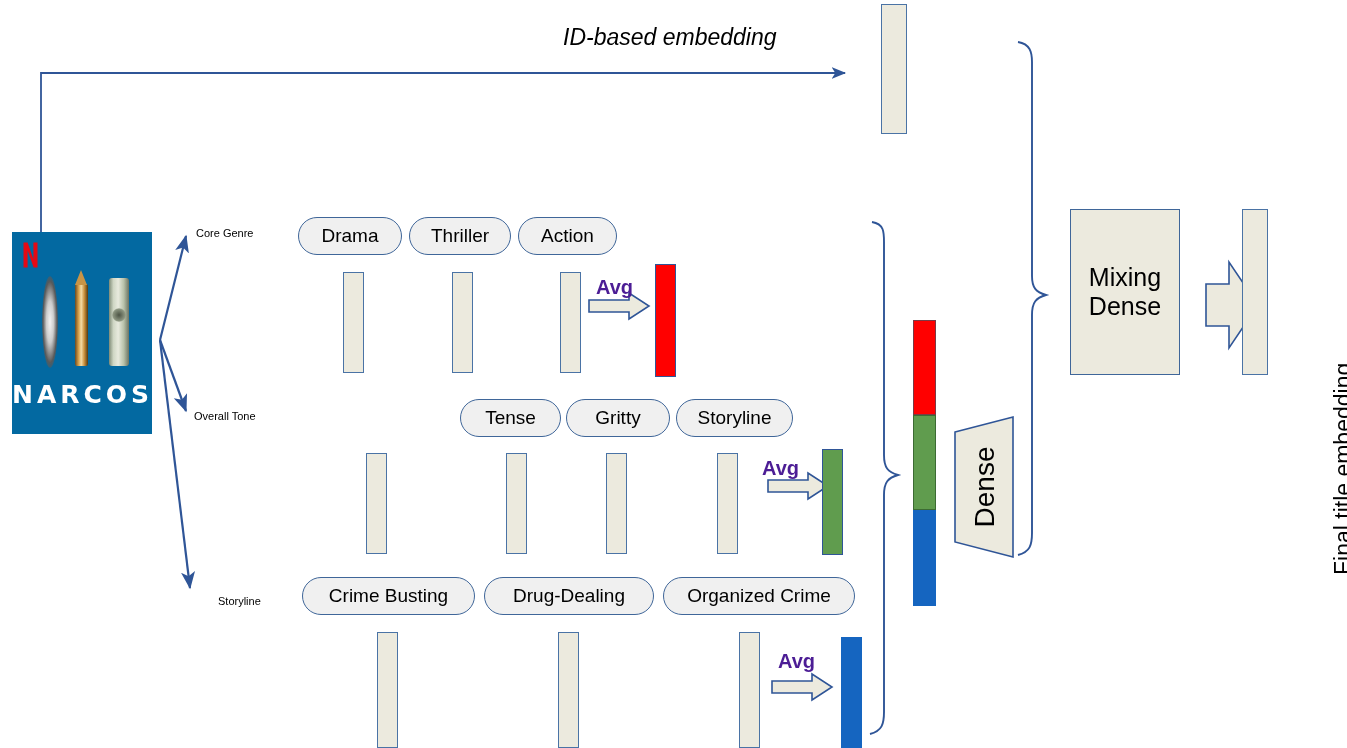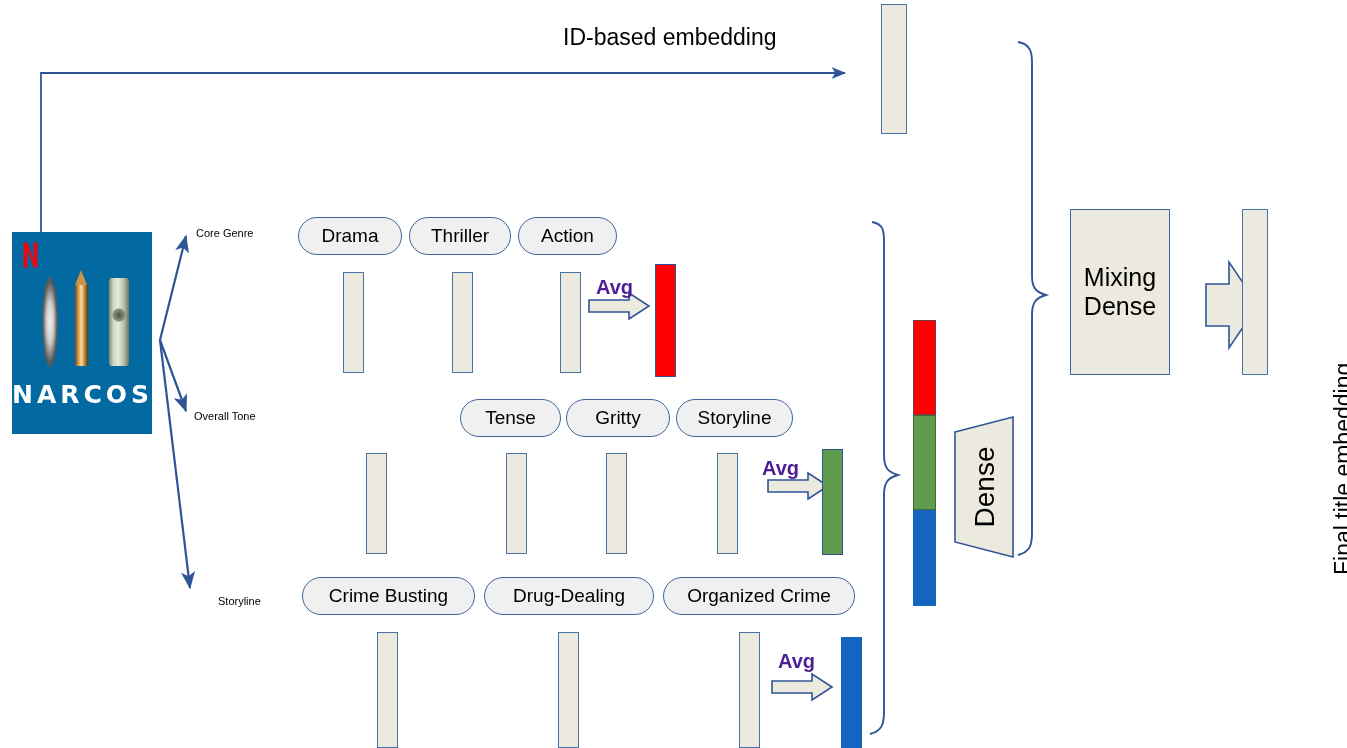--- a/index.html
+++ b/index.html
@@ -192,20 +192,21 @@
     white-space: nowrap;
     color: #000;
     transform-origin: 0 0;
   }
 
   .flat-label {
     position: absolute;
     font-size: 23px;
     white-space: nowrap;
     color: #000;
+    font-style: italic;
   }
 </style>
 </head>
 <body>
 
 <div id="stage">
 
   <svg id="wires" viewBox="0 0 1347 748">
     <defs>
       <marker id="arrowFilled" markerWidth="9" markerHeight="9" refX="7.4" refY="3.2" orient="auto" markerUnits="strokeWidth">
@@ -302,21 +303,21 @@
     <div class="s-green" style="height:95px;"></div>
     <div class="s-blue" style="height:96px;"></div>
   </div>
 
   <div class="dense-wrap">
     <div class="dense-text">
       <span>Dense</span>
     </div>
   </div>
 
-  <div class="boxnode" style="left:1070px; top:209px; width:100px; height:166px;">
+  <div class="boxnode" style="left:1070px; top:209px; width:110px; height:166px;">
     <div>
       <div>Mixing</div>
       <div>Dense</div>
     </div>
   </div>
 
   <div class="vbar" style="left:1242px; top:209px; width:26px; height:166px;"></div>
   <div class="vcaption" style="left:1330px; top:575px; transform: rotate(-90deg);">Final title embedding</div>
 
 </div>

